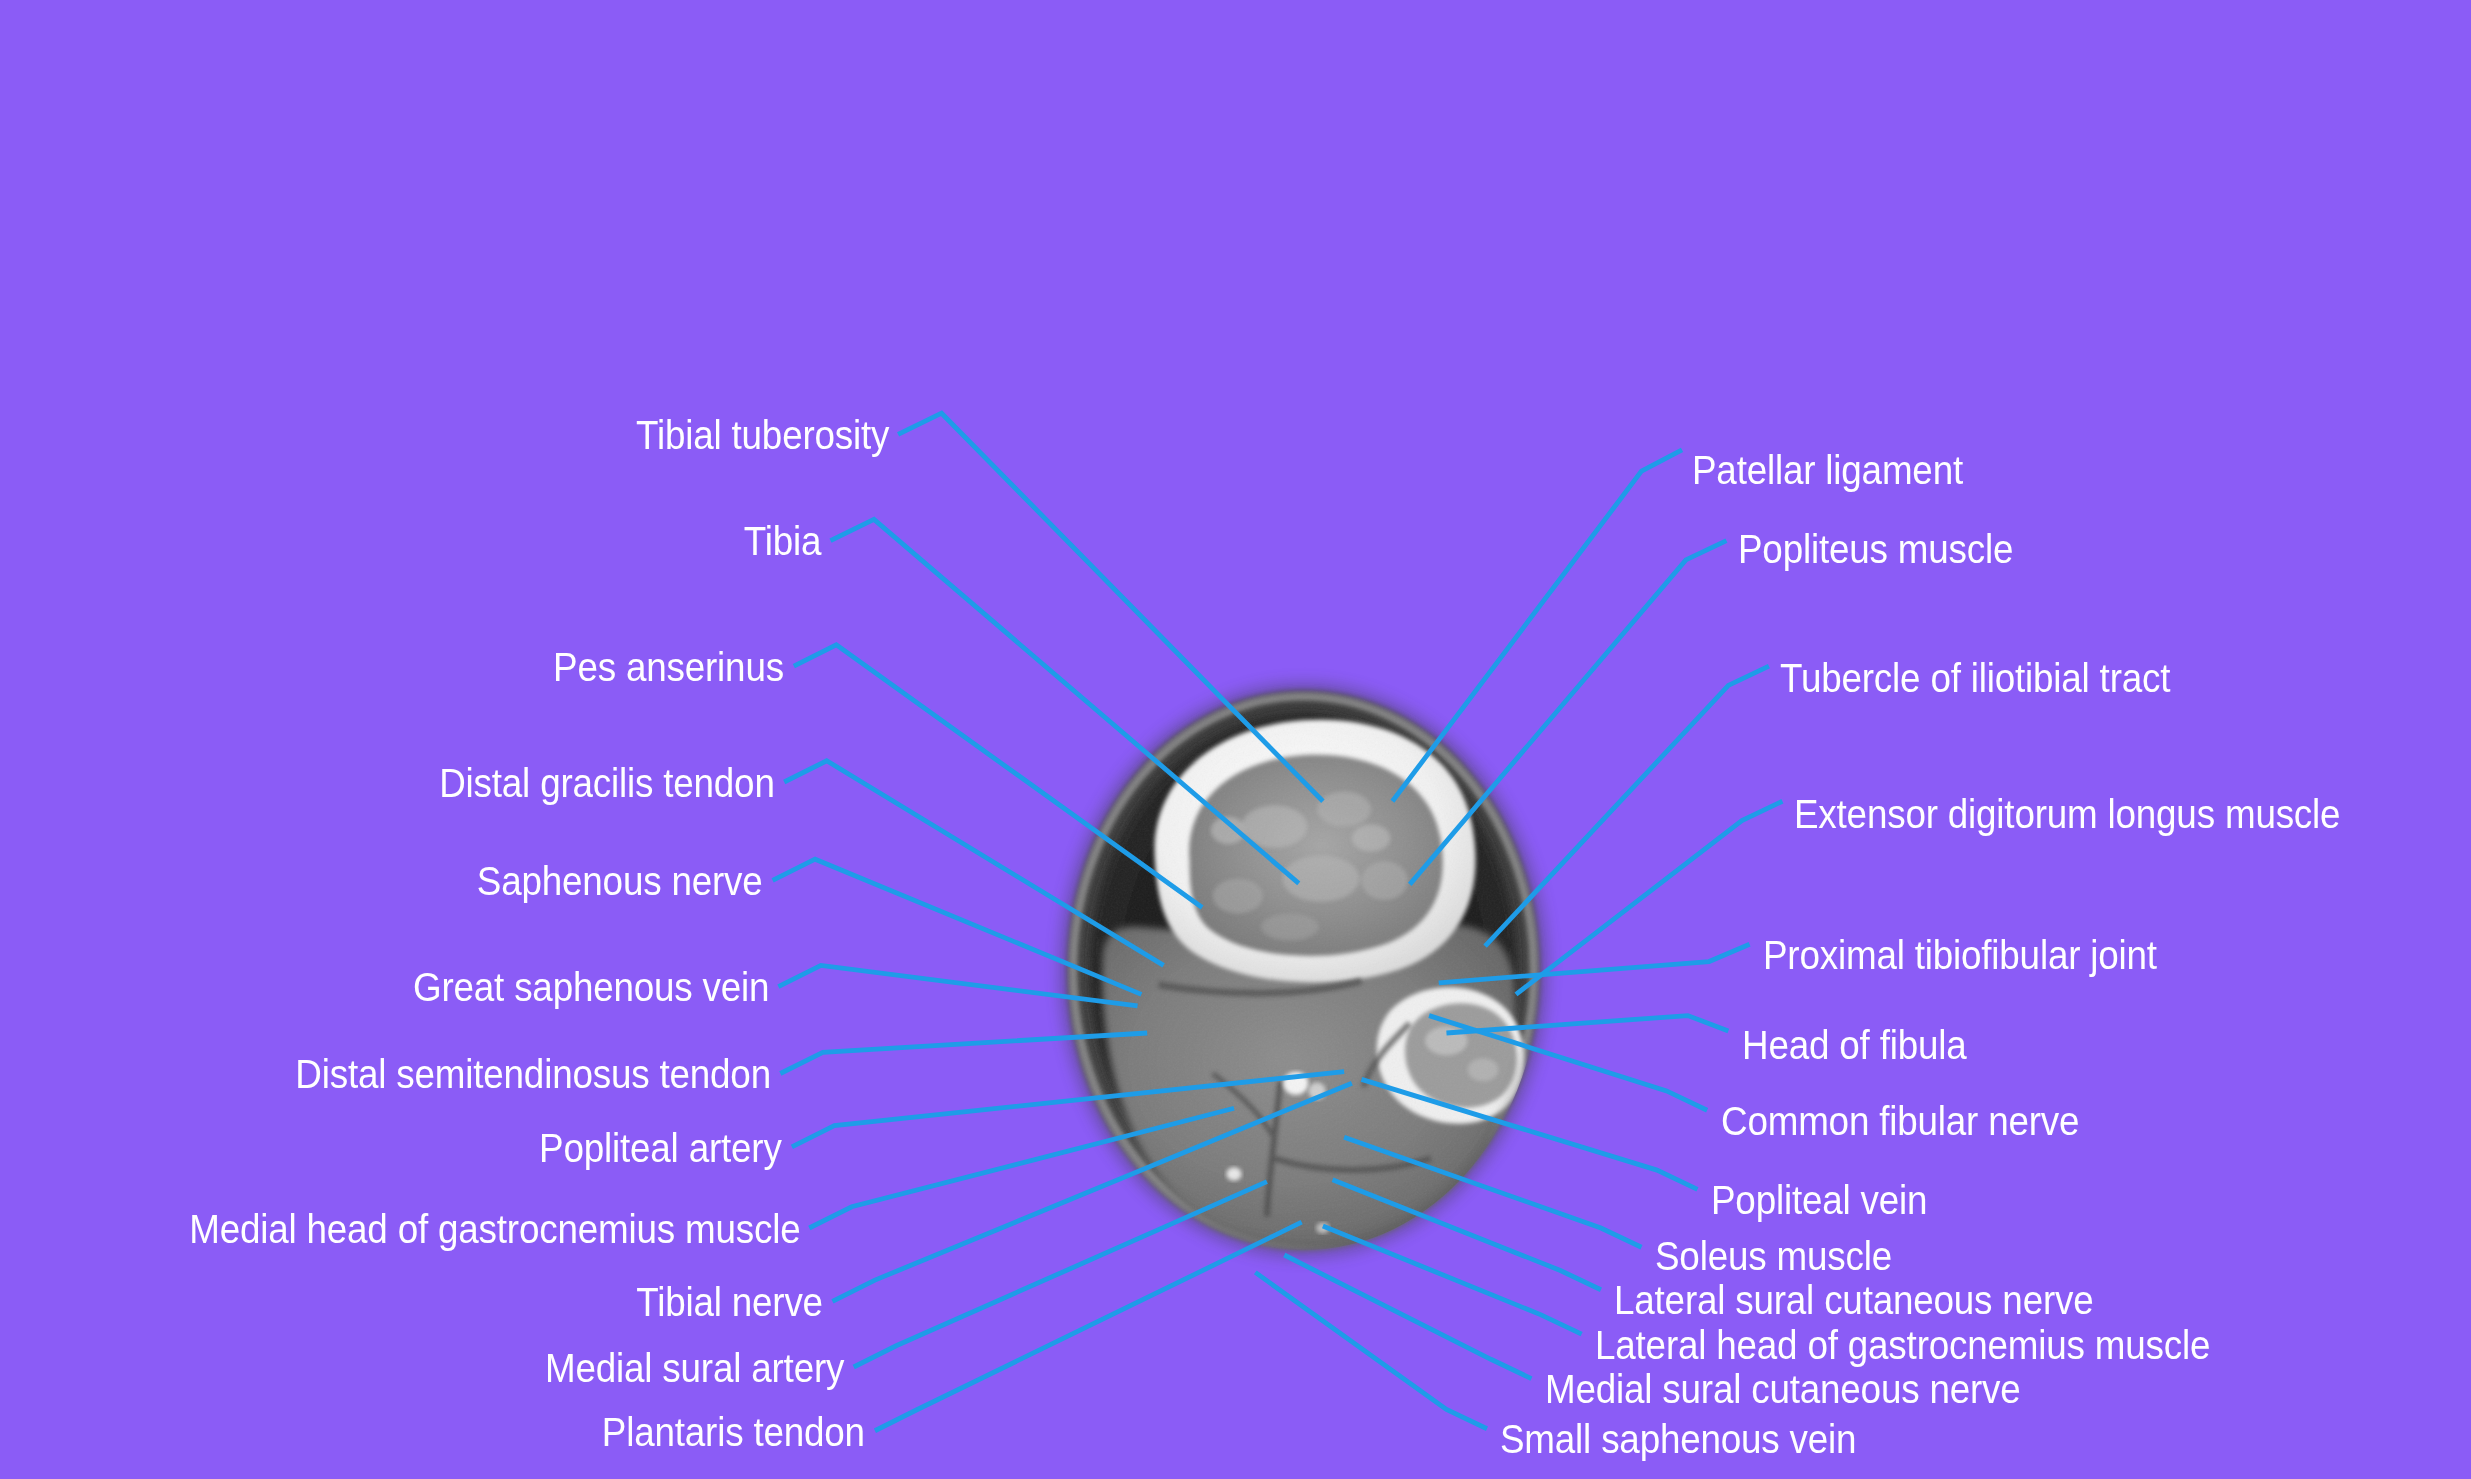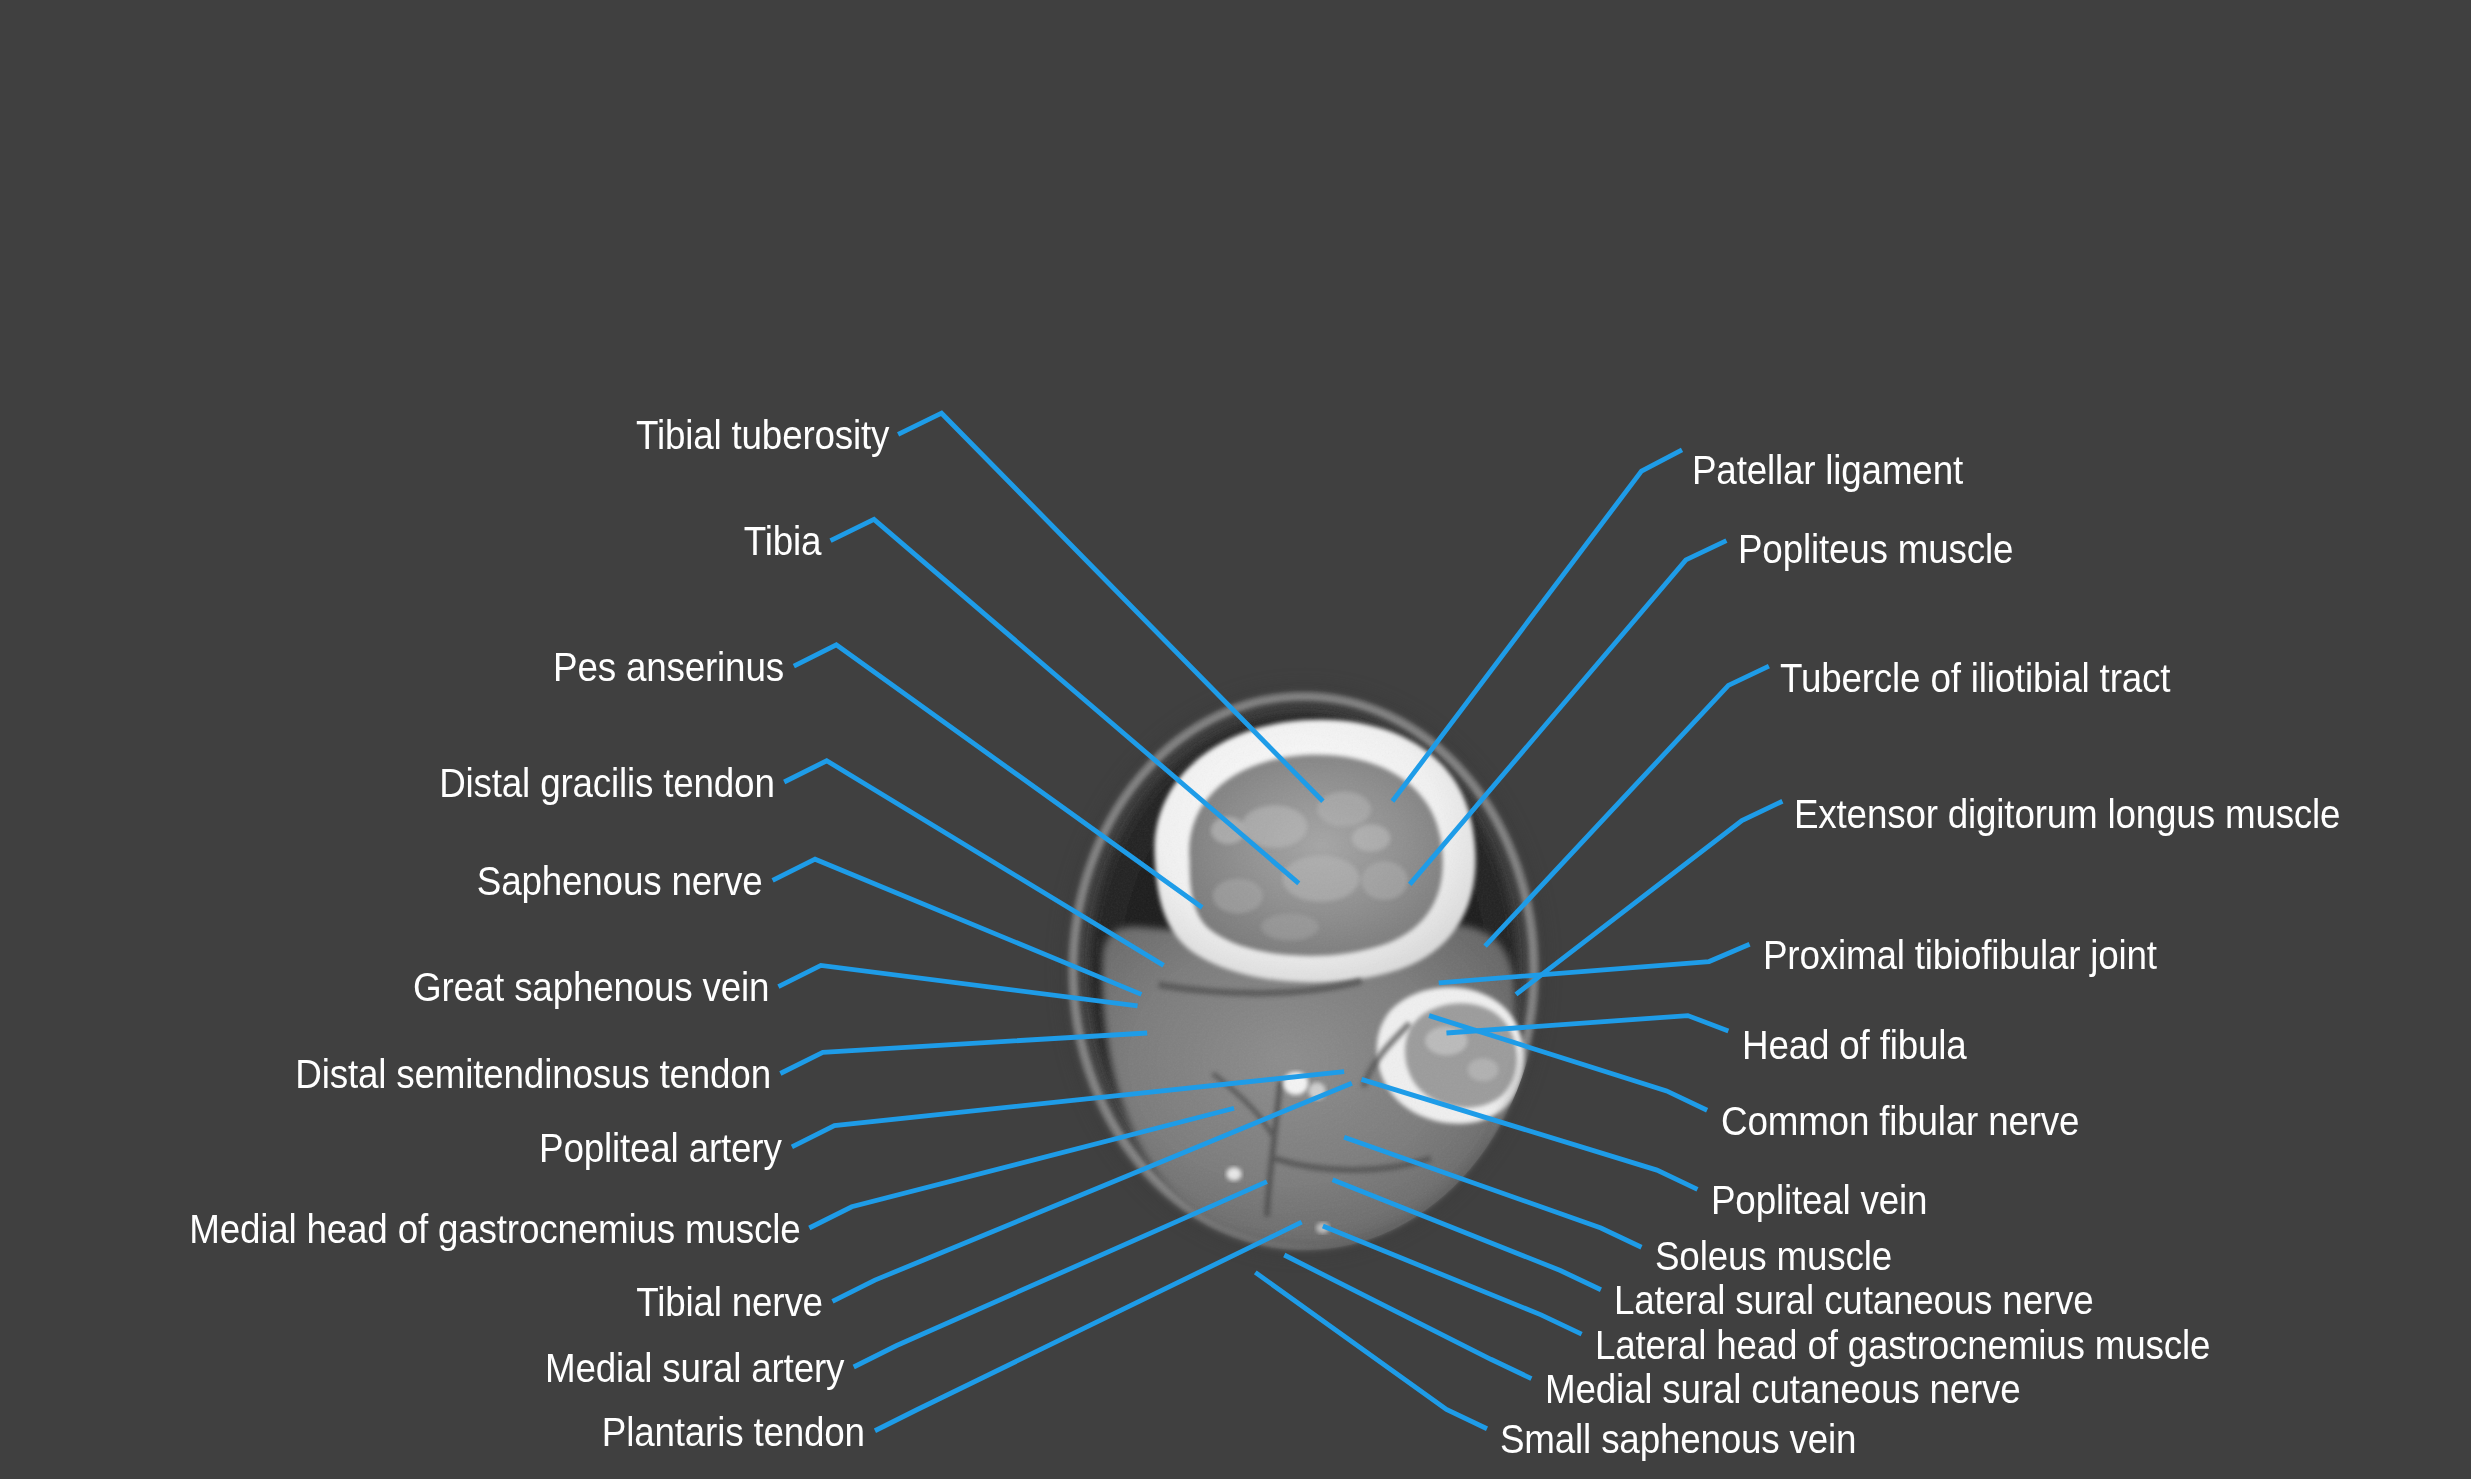--- a/index.html
+++ b/index.html
@@ -4,21 +4,21 @@
 <style>
   html, body {
     margin: 0;
     padding: 0;
     background: #000000;
   }
   #stage {
     position: relative;
     width: 2472px;
     height: 1479px;
-    background: #404040;
+    background: #8b5cf6;
     overflow: hidden;
     font-family: "Liberation Sans", "DejaVu Sans", sans-serif;
   }
 
   
   #ct-wrap {
     position: absolute;
     left: 985px;
     top: 637px;
     width: 637px;

